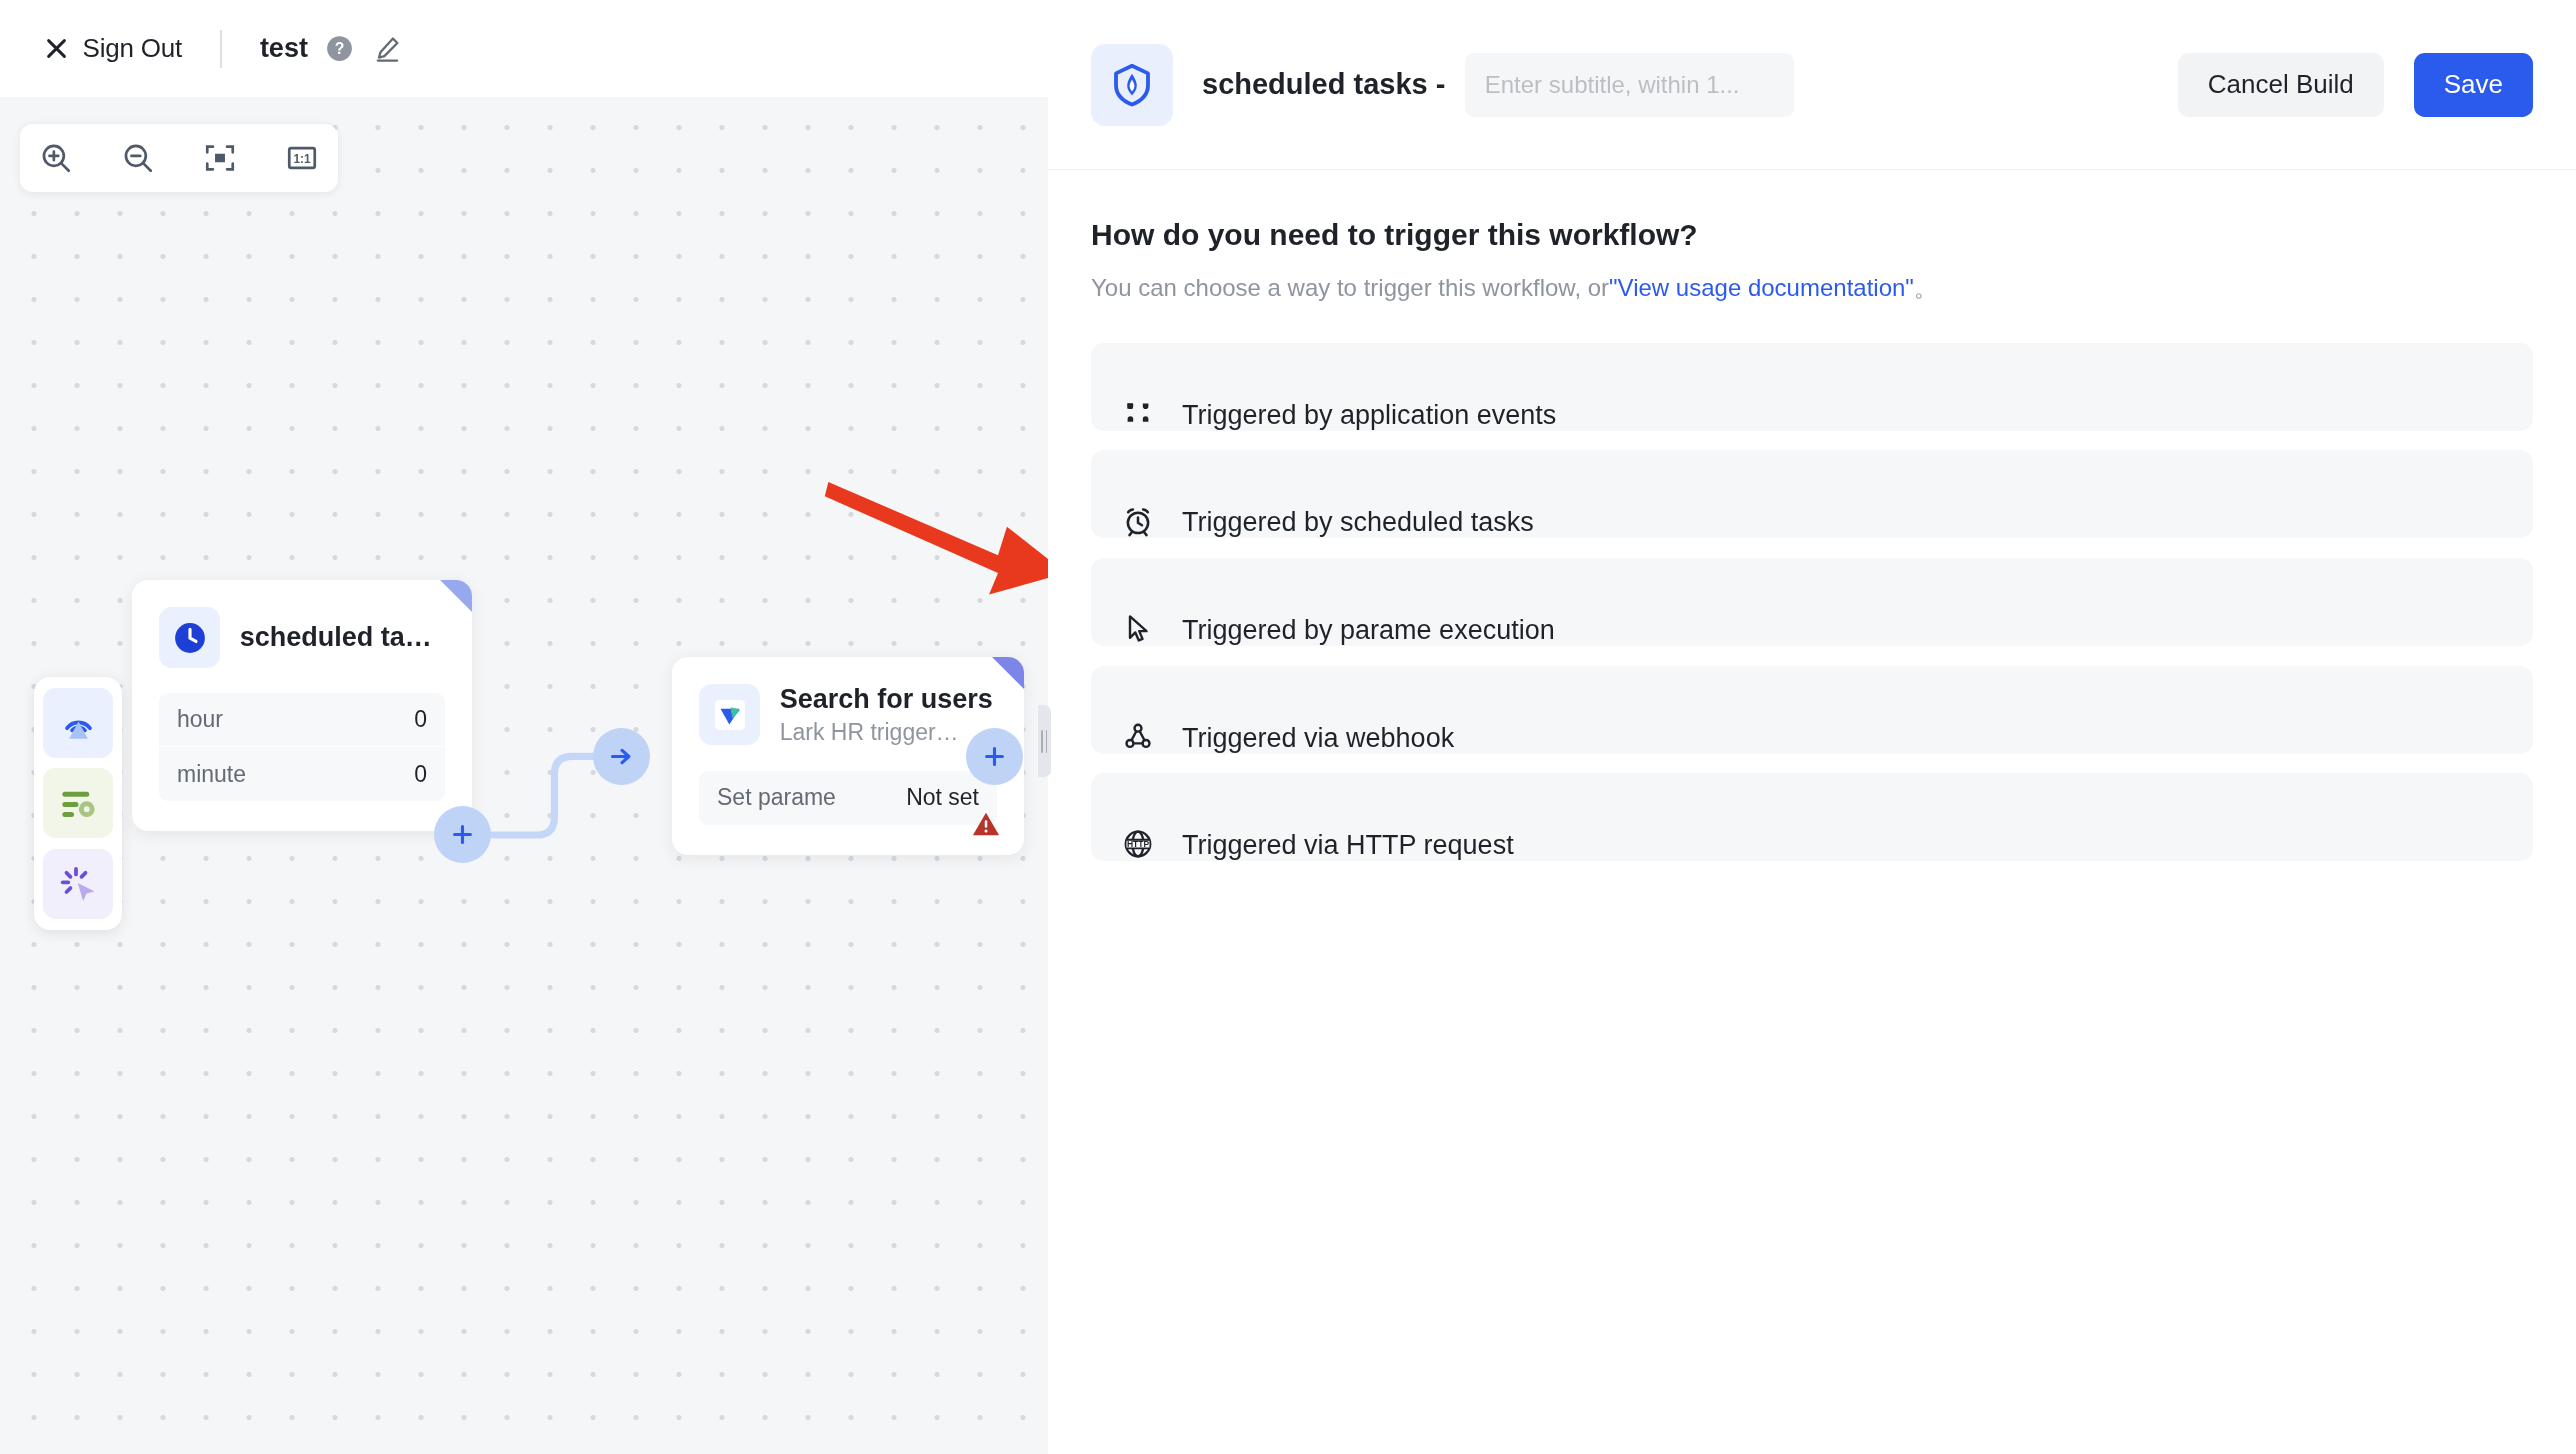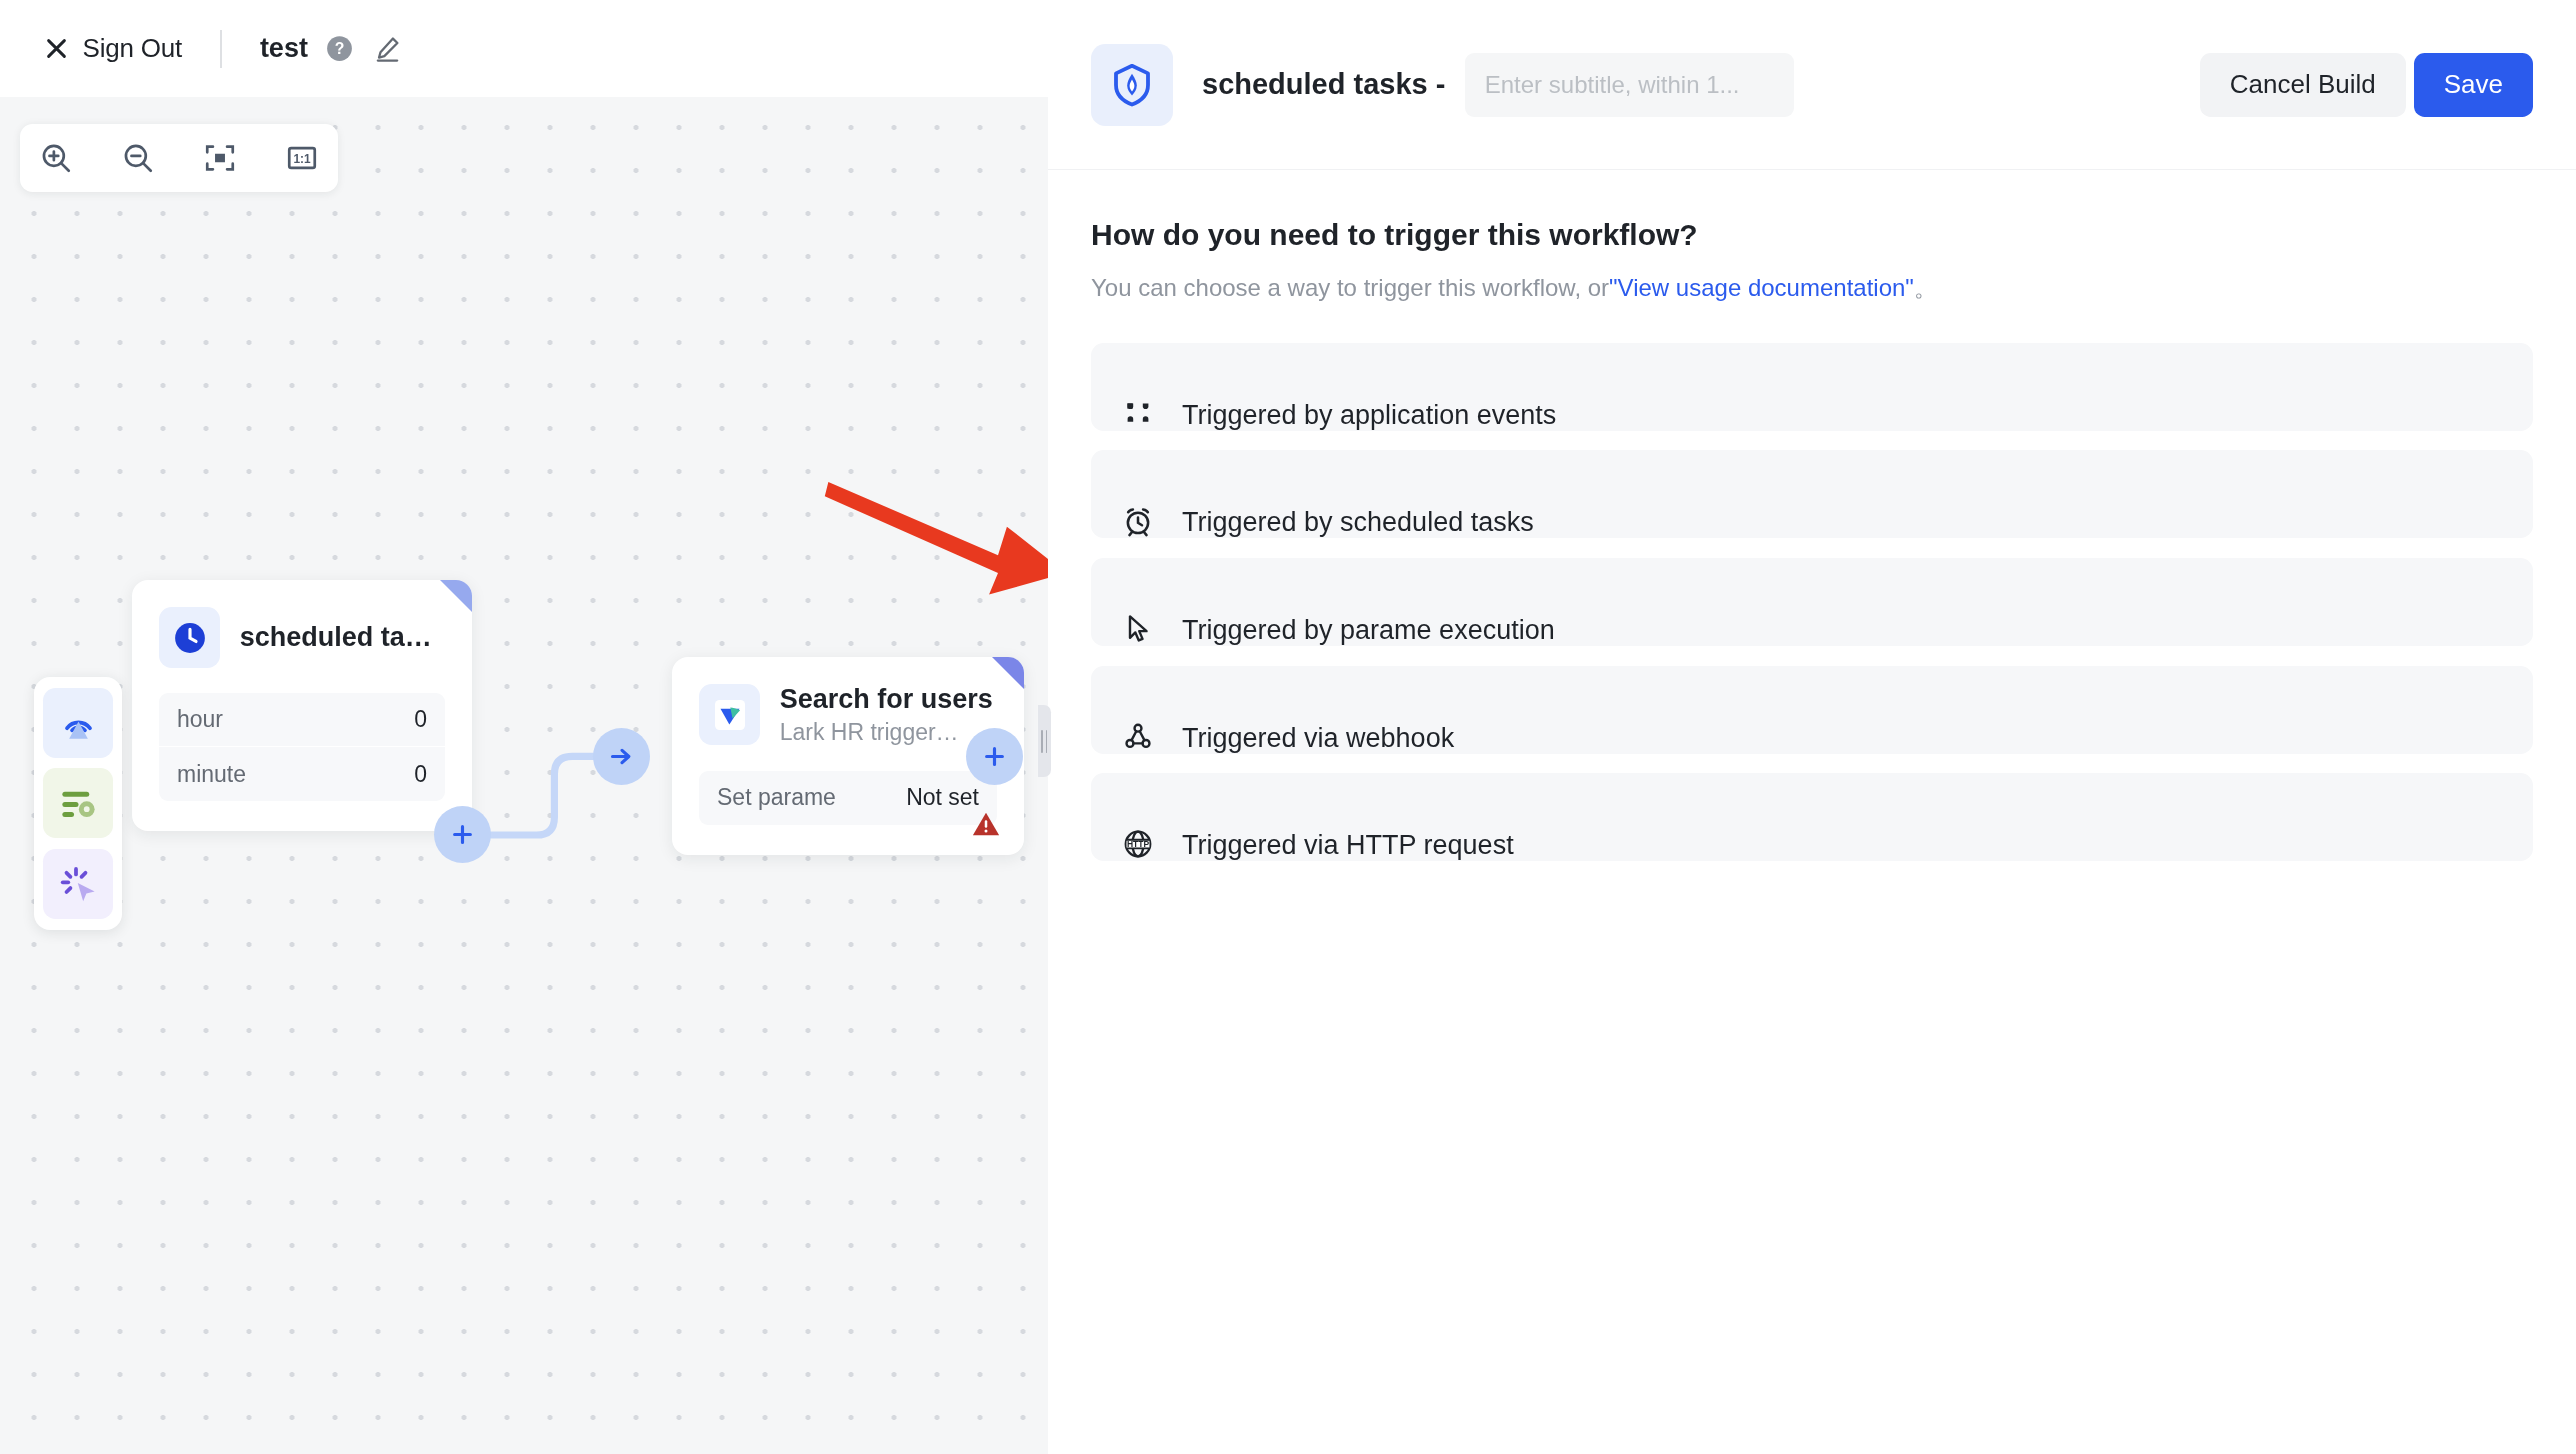--- a/index.html
+++ b/index.html
@@ -207,21 +207,21 @@
   .subtitle-input {
     margin-left: 19.7px;
     width: 329px; height: 64px;
     background: #f5f6f7;
     border: none; border-radius: 9px;
     padding: 0 19.7px;
     font-family: "Liberation Sans", sans-serif;
     font-size: 24px; color: #1f2329;
   }
   .subtitle-input::placeholder { color: #bbbfc4; }
-  .header-actions { margin-left: auto; display: flex; align-items: flex-start; gap: 8px; }
+  .header-actions { margin-left: auto; display: flex; align-items: flex-start; gap: 30px; }
   .btn {
     height: 64px; border: none; border-radius: 10.7px;
     font-family: "Liberation Sans", sans-serif;
     font-size: 26px; cursor: pointer; padding: 0 30px;
     white-space: nowrap;
   }
   .btn-secondary { background: #f2f3f5; color: #1f2329; }
   .btn-primary { background: #2b5bed; color: #ffffff; }
 
   .right-body { padding: 48px 43px 0 43px; }

